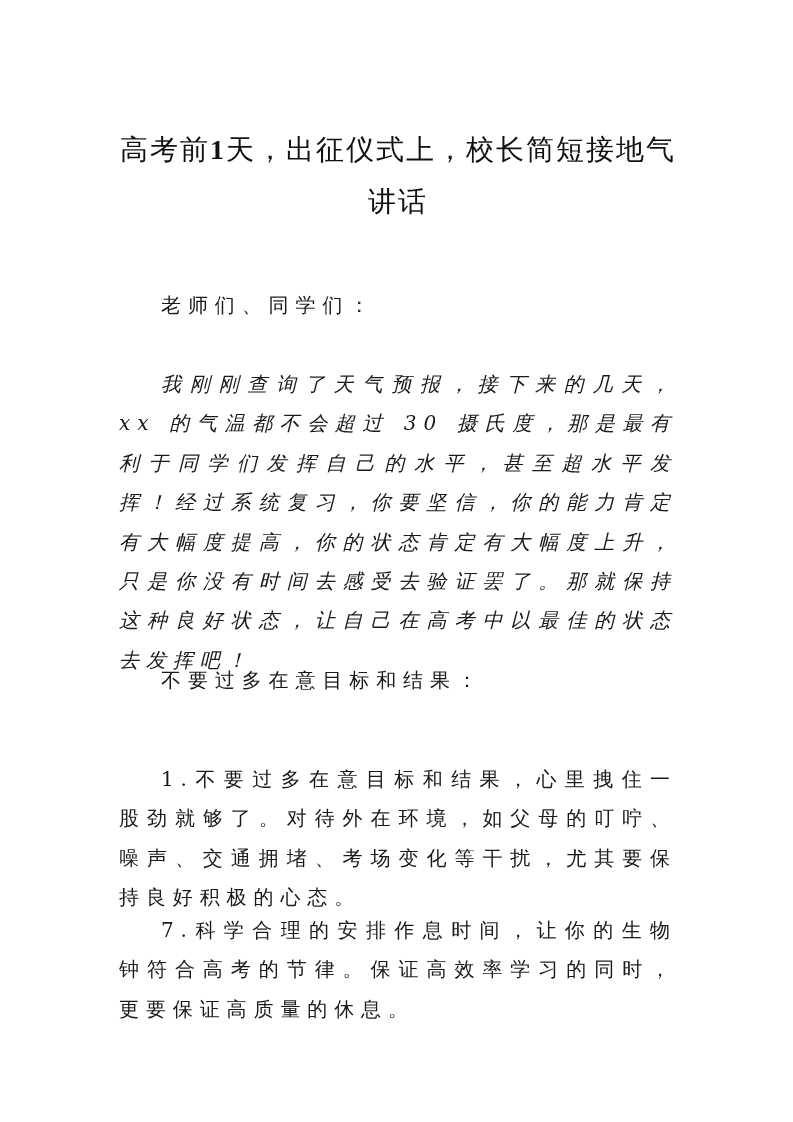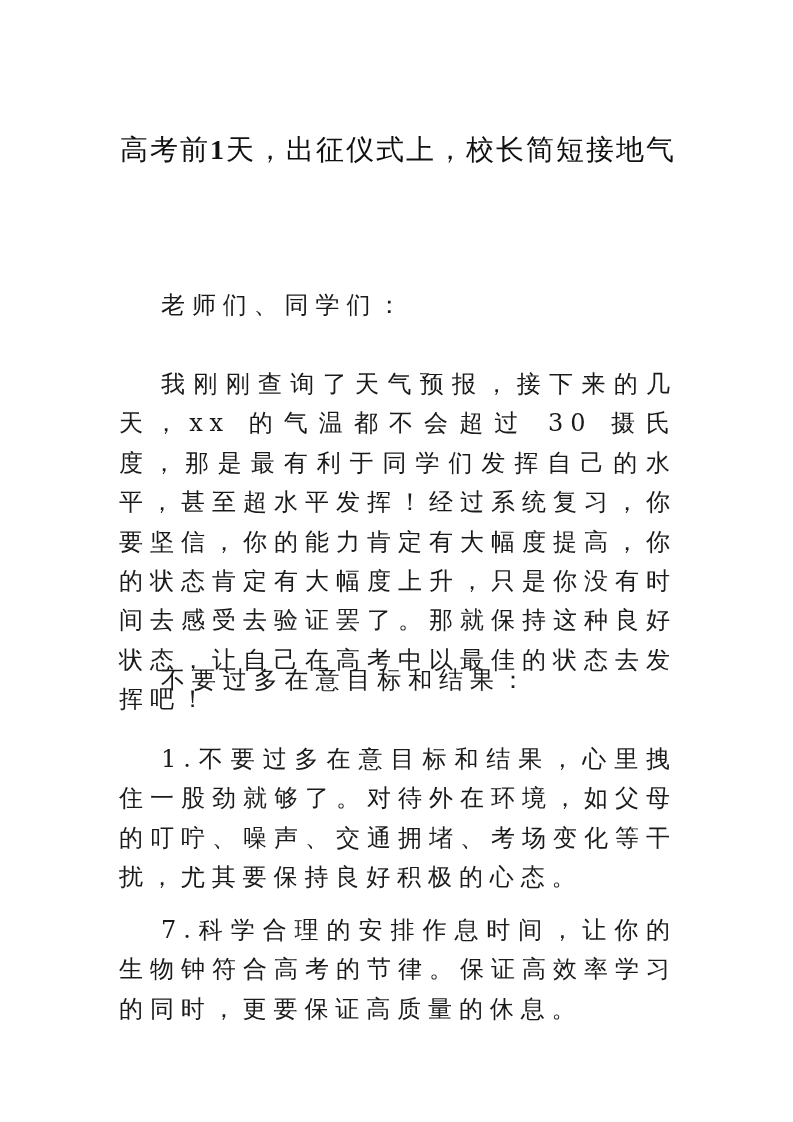--- a/index.html
+++ b/index.html
@@ -33,44 +33,45 @@
     color: #111;
   }
   .title .num {
     font-family: "Liberation Serif", serif;
     font-weight: bold;
   }
   .para {
     position: absolute;
     left: 0;
     width: 558px;
-    font-size: 24px;
+    font-size: 20px;
     line-height: 39.4px;
     letter-spacing: 6.9px;
     text-align: justify;
     text-align-last: left;
     color: #1a1a1a;
     margin: 0;
   }
   .indent {
     text-indent: 42px;
   }
 </style>
 </head>
 <body>
 
 <div class="page">
 
   <div class="title">
     <div><span>高考前</span><span class="num">1</span><span>天，出征仪式上，校长简短接地气</span></div>
+    <div>讲话</div>
   </div>
 
   <p class="para indent" style="top:286px;">老师们、同学们：</p>
 
-  <p class="para indent" style="top:365px;">我刚刚查询了天气预报，接下来的几天，xx 的气温都不会超过 30 摄氏度，那是最有利于同学们发挥自己的水平，甚至超水平发挥！经过系统复习，你要坚信，你的能力肯定有大幅度提高，你的状态肯定有大幅度上升，只是你没有时间去感受去验证罢了。那就保持这种良好状态，让自己在高考中以最佳的状态去发挥吧！</p>
+  <p class="para indent" style="top:365px;font-style:italic;">我刚刚查询了天气预报，接下来的几天，xx 的气温都不会超过 30 摄氏度，那是最有利于同学们发挥自己的水平，甚至超水平发挥！经过系统复习，你要坚信，你的能力肯定有大幅度提高，你的状态肯定有大幅度上升，只是你没有时间去感受去验证罢了。那就保持这种良好状态，让自己在高考中以最佳的状态去发挥吧！</p>
 
   <p class="para indent" style="top:661px;">不要过多在意目标和结果：</p>
 
-  <p class="para indent" style="top:740px;">1.不要过多在意目标和结果，心里拽住一股劲就够了。对待外在环境，如父母的叮咛、噪声、交通拥堵、考场变化等干扰，尤其要保持良好积极的心态。</p>
+  <p class="para indent" style="top:760px;">1.不要过多在意目标和结果，心里拽住一股劲就够了。对待外在环境，如父母的叮咛、噪声、交通拥堵、考场变化等干扰，尤其要保持良好积极的心态。</p>
 
   <p class="para indent" style="top:911px;">7.科学合理的安排作息时间，让你的生物钟符合高考的节律。保证高效率学习的同时，更要保证高质量的休息。</p>
 
 </div>
 
 </body></html>

